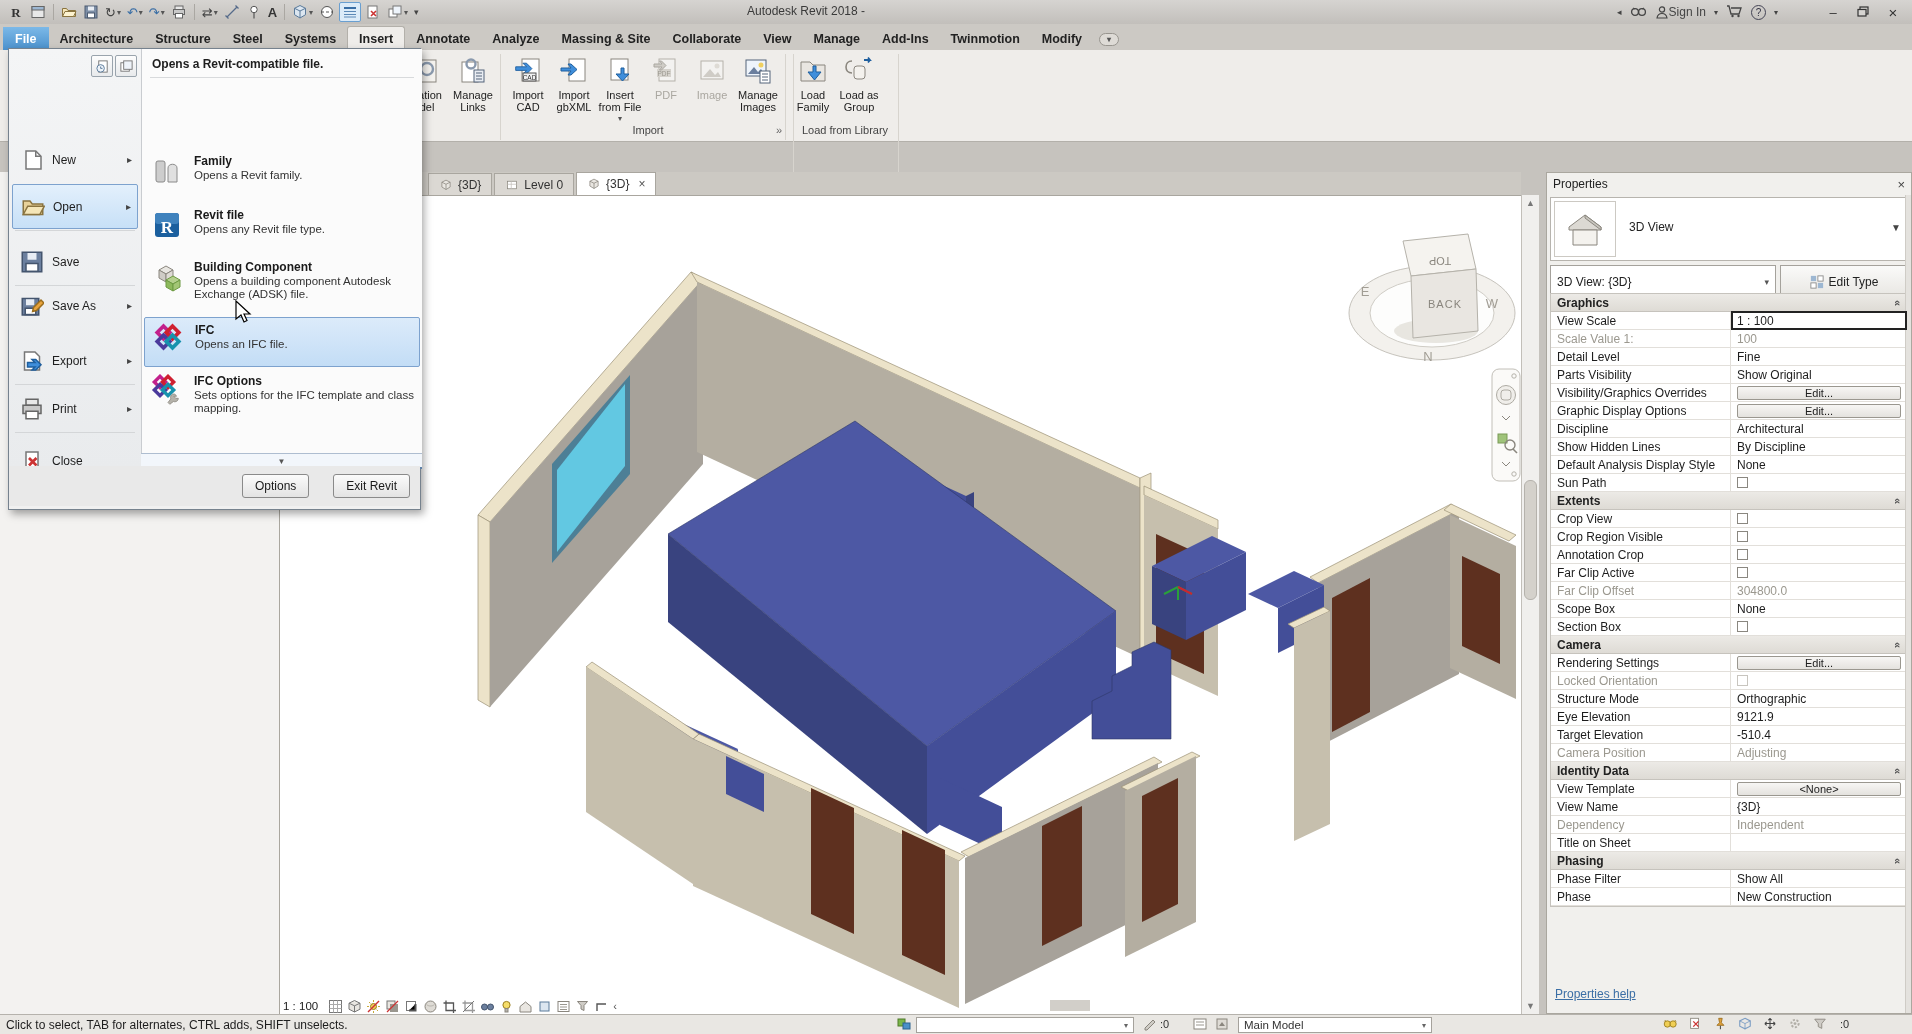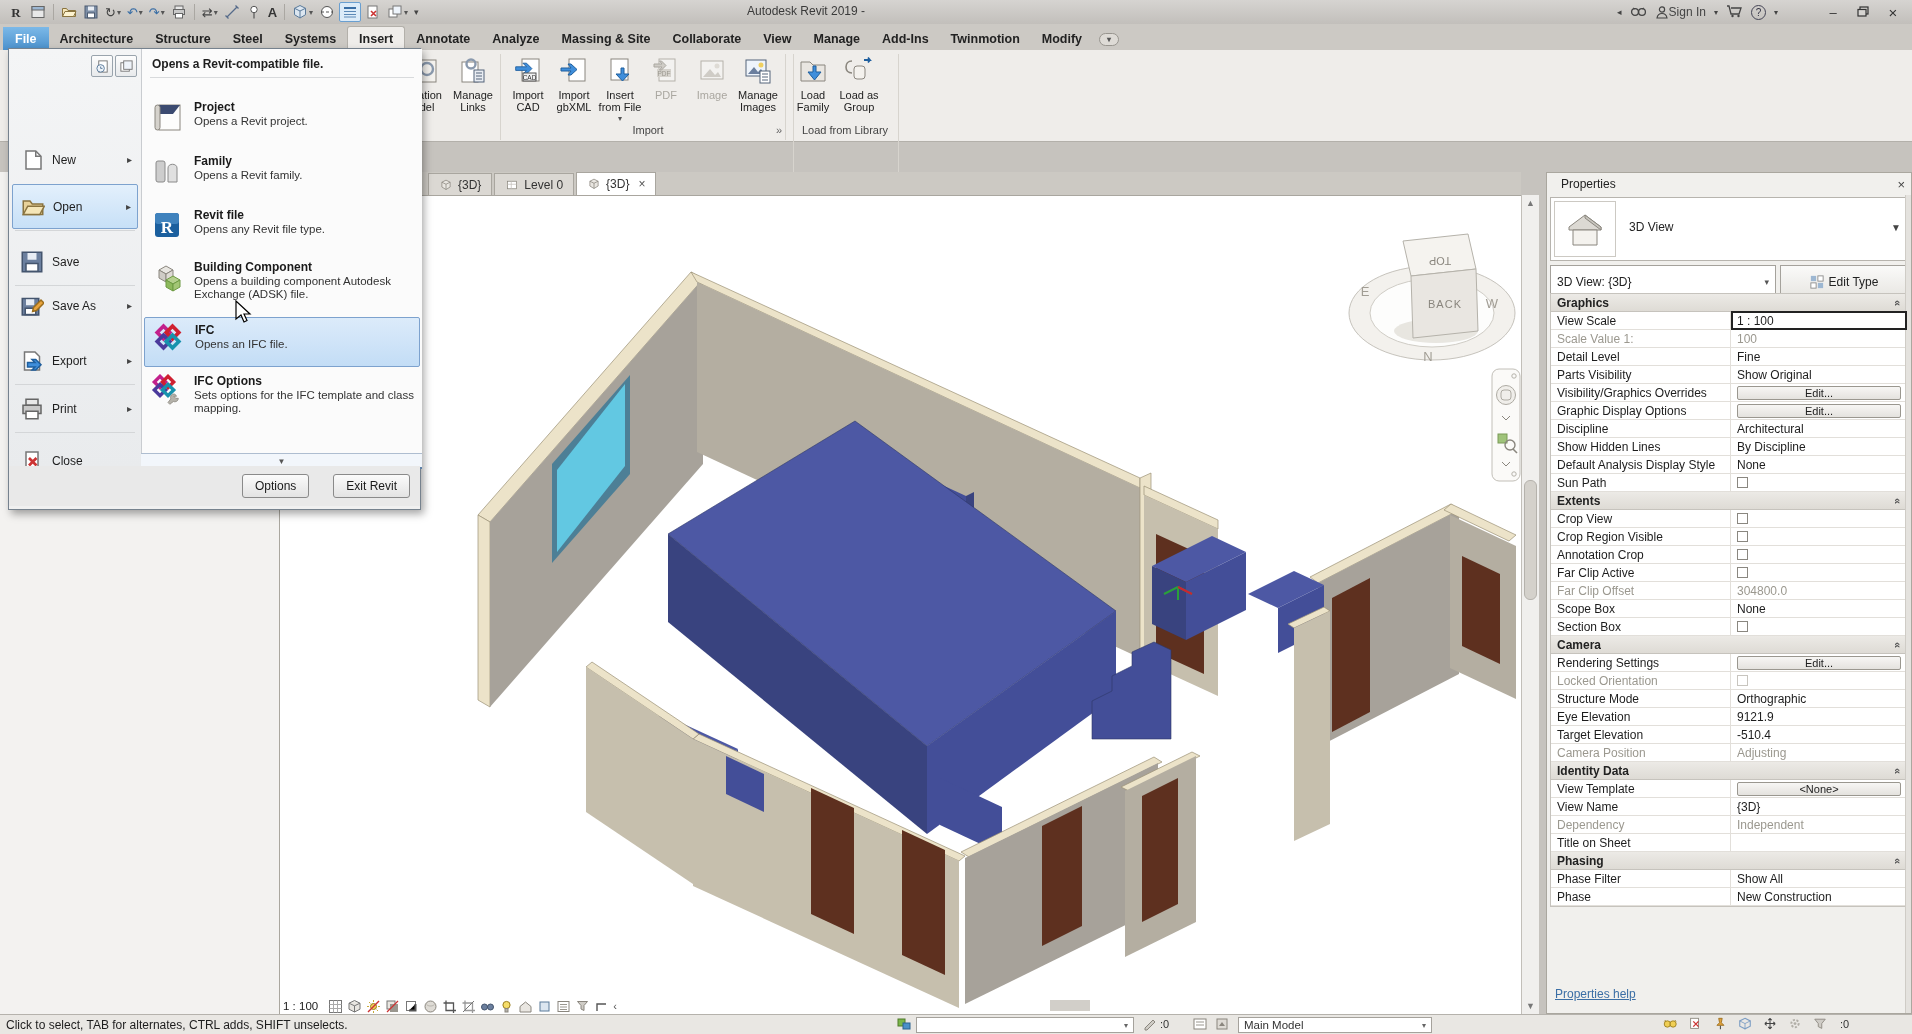--- a/index.html
+++ b/index.html
@@ -79,21 +79,21 @@
   .sub-item.hl{background:linear-gradient(#dcebfa,#c3ddf6);border:1px solid var(--hl-border);border-radius:2px;width:276px;}
   #fm-scrollrow{position:absolute;left:132px;top:404px;width:281px;height:16px;border-top:1px solid #aebdd0;
     background:#f2f6fb;text-align:center;font-size:8px;color:#555;line-height:15px;border-bottom:2px solid #5f82a8;}
   #fm-footer{position:absolute;left:0;bottom:3px;width:411px;height:40px;background:#e9e9e9;
     display:flex;justify-content:flex-end;align-items:center;gap:24px;padding-right:10px;}
   .fm-btn{border:1px solid #8a8a8a;background:linear-gradient(#fbfbfb,#e3e3e3);border-radius:3px;
     padding:4px 12px;font-size:12px;color:#1a1a1a;}
   #cursor{position:absolute;left:234px;top:300px;width:18px;height:24px;z-index:60;}
   
   #props{left:1546px;top:172px;width:366px;height:842px;background:#f1f0ed;border:1px solid #aaa79f;font-size:12px;}
-  #props-header{height:22px;display:flex;align-items:center;padding:0 6px;color:#222;margin-left:8px;}
+  #props-header{height:22px;display:flex;align-items:center;padding:0 6px;color:#222;}
   #props-header .x{margin-left:auto;color:#444;font-size:13px;}
   #type-box{position:absolute;left:3px;top:24px;width:358px;height:64px;background:#fff;border:1px solid #b7b4ae;}
   #type-icon{position:absolute;left:3px;top:3px;width:62px;height:56px;border:1px solid #ccc9c3;display:flex;align-items:center;justify-content:center;}
   #type-icon svg{width:44px;height:40px;}
   #type-label{position:absolute;left:78px;top:22px;color:#222;}
   #type-caret{position:absolute;right:6px;top:24px;font-size:10px;color:#444;}
   #sel-row{position:absolute;left:3px;top:92px;width:358px;height:33px;display:flex;gap:4px;}
   #sel-combo{flex:1;background:#fff;border:1px solid #a5a29c;display:flex;align-items:center;padding:0 6px;color:#222;}
   #sel-combo .car{margin-left:auto;font-size:9px;color:#555;}
   #edit-type{width:128px;border:1px solid #a5a29c;background:linear-gradient(#fafaf9,#e8e6e2);
@@ -223,21 +223,21 @@
         <svg viewBox="0 0 16 16">
           <rect x="2" y="5" width="8" height="8" fill="#fff" stroke="#777"></rect>
           <rect x="6" y="2" width="8" height="8" fill="#eef4fb" stroke="#777"></rect>
         </svg>
         <span class="car">▾</span>
       </span>
       <span class="qat-btn">
         <span style="font-size:9px;">▾</span>
       </span>
     </div>
-  <div id="title-text">Autodesk Revit 2019 -</div>
+  <div id="title-text">Autodesk Revit 2018 -</div>
   <div id="title-right">
     <span style="font-size:9px;">◂</span>
     <span><svg width="17" height="14" viewBox="0 0 17 14">
           <circle cx="5" cy="8" r="3.4" fill="none" stroke="#444" stroke-width="1.3"></circle>
           <circle cx="12" cy="8" r="3.4" fill="none" stroke="#444" stroke-width="1.3"></circle>
           <path d="M8.4 8h0.8M3 4l2 1M14 4l-2 1" stroke="#444" fill="none"></path>
         </svg></span>
     <span style="display:flex;align-items:center;gap:0;">
       <svg width="14" height="14" viewBox="0 0 14 14">
           <circle cx="7" cy="4.5" r="2.6" fill="none" stroke="#444" stroke-width="1.2"></circle>
@@ -912,31 +912,20 @@
         <svg viewBox="0 0 16 16">
           <path d="M4 2h8v12H4z" fill="#fff" stroke="#777"></path>
           <path d="M6 6l5 5M11 6l-5 5" stroke="#c33" stroke-width="1.8"></path>
         </svg>
         <span>Close</span>
       </div>
     </div>
   <div id="fm-sub">
     <div id="fm-sub-header">Opens a Revit-compatible file.</div>
     <hr>
-  <div class="sub-item" style="top: 46px; height: 52px;">
-        <svg viewBox="0 0 34 34">
-          <rect x="9" y="5" width="21" height="25" fill="#fdfdfc" stroke="#8a867e"></rect>
-          <path d="M9 5h21l-7 9H9z" fill="#3b4a70"></path>
-          <rect x="5" y="5" width="5" height="25" rx="2.5" fill="#d5d2cc" stroke="#8a867e"></rect>
-        </svg>
-        <div>
-          <div class="tt">Project</div>
-          <div class="dd">Opens a Revit project.</div>
-        </div>
-      </div>
       <div class="sub-item" style="top: 100px; height: 52px;">
         <svg viewBox="0 0 34 34">
           <rect x="6" y="7" width="9" height="21" rx="2" fill="#cdcdcd" stroke="#8a8a8a"></rect>
           <path d="M18 28V14c0-5 9-5 9 0v14z" fill="#e0e0e0" stroke="#8a8a8a"></path>
         </svg>
         <div>
           <div class="tt">Family</div>
           <div class="dd">Opens a Revit family.</div>
         </div>
       </div>

